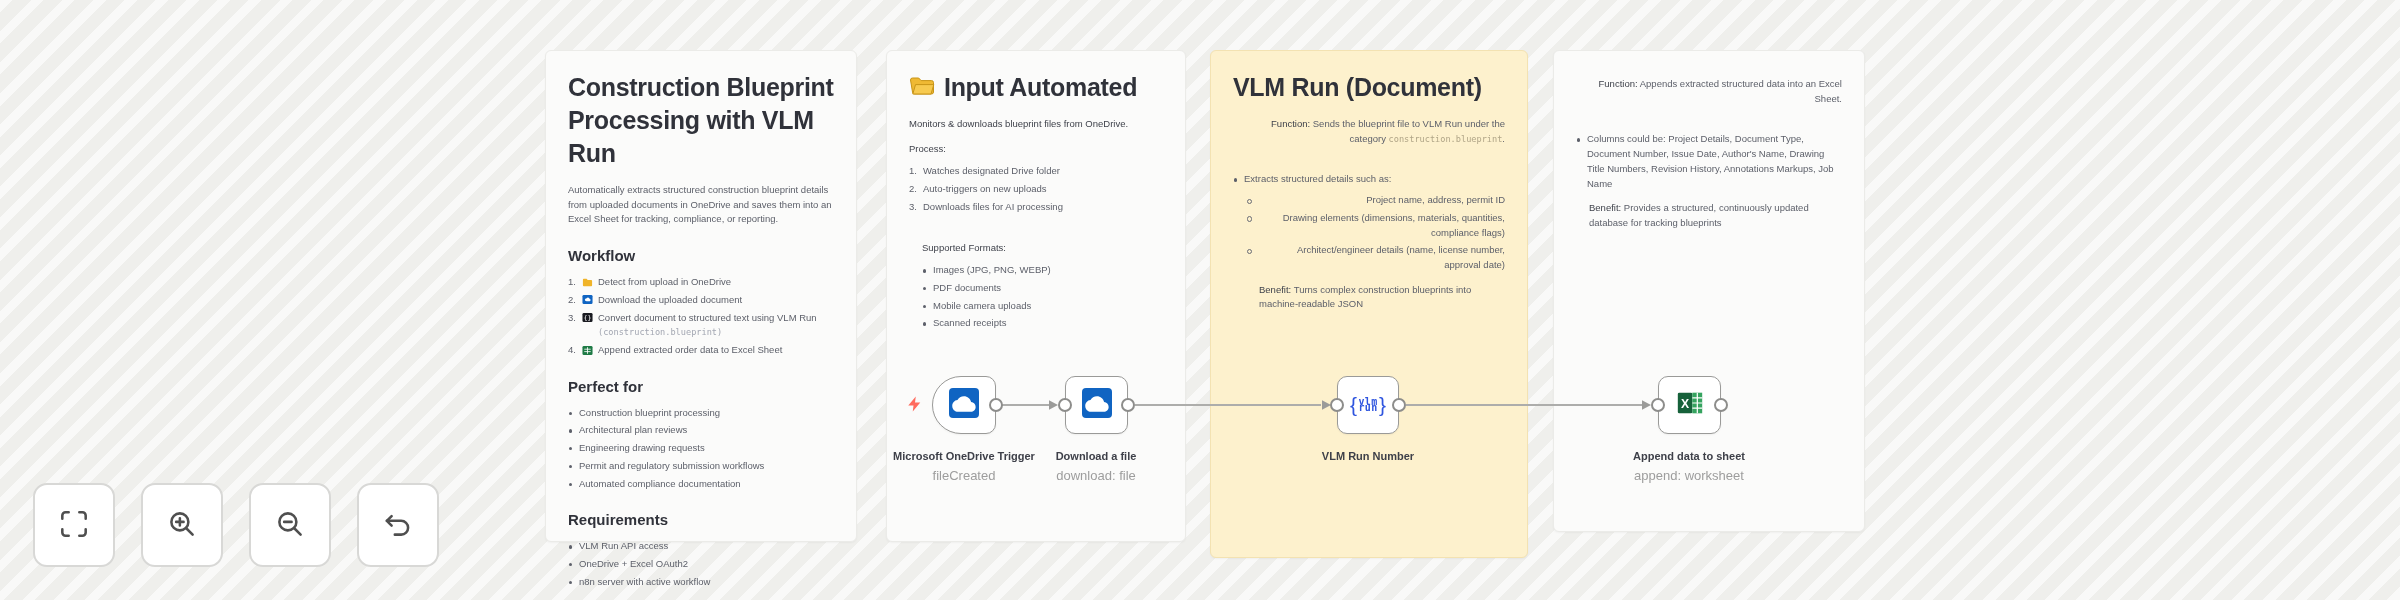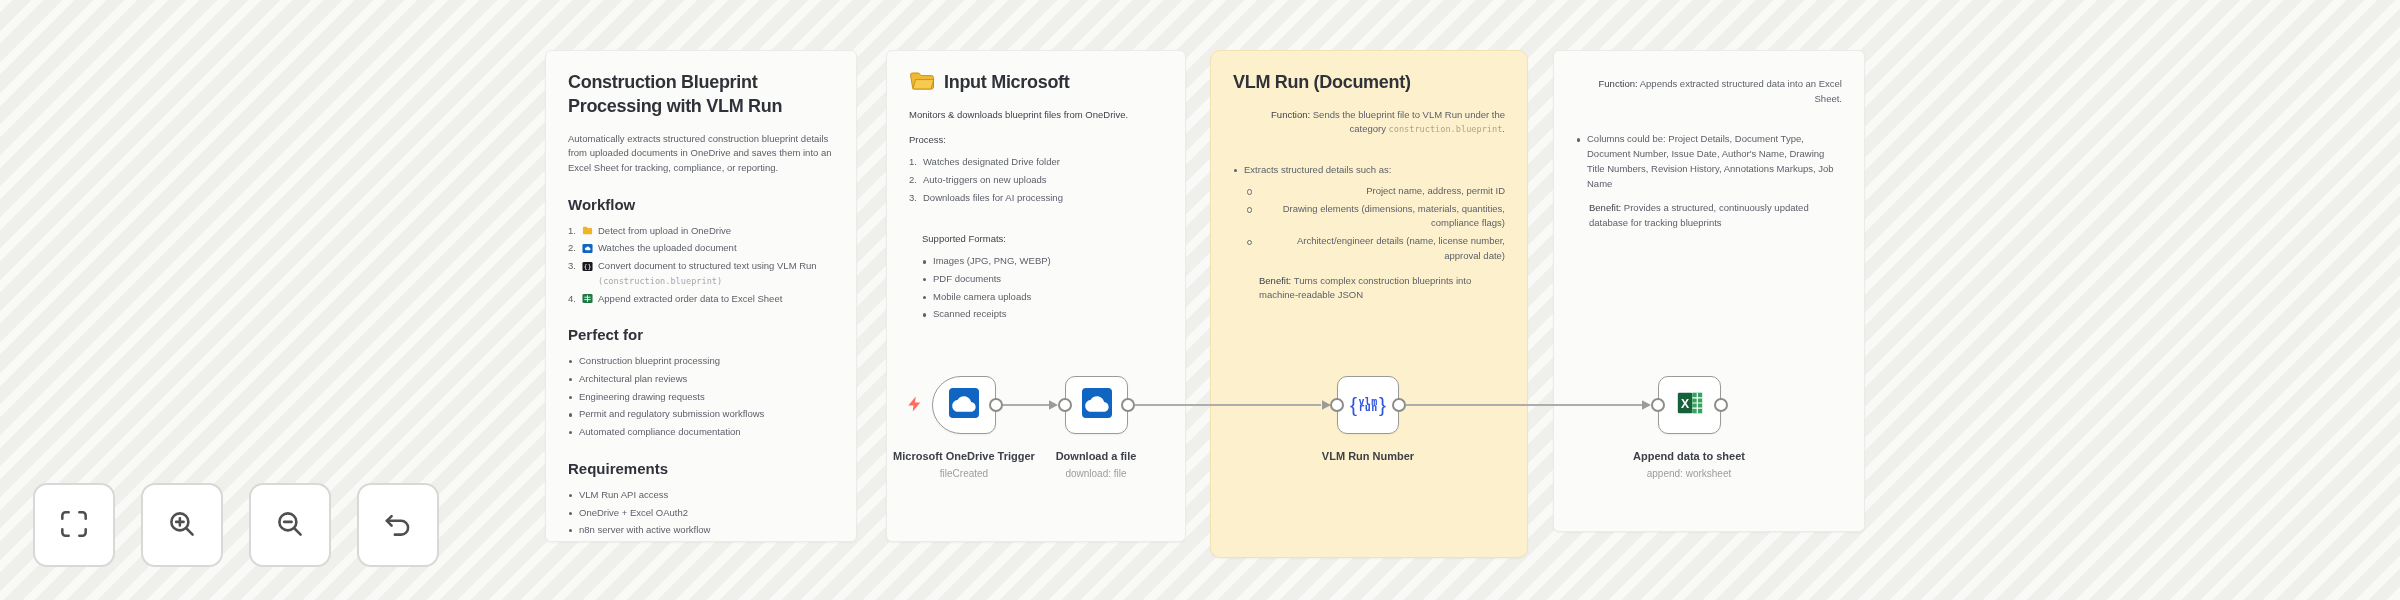--- a/index.html
+++ b/index.html
@@ -23,25 +23,25 @@
     background: #fbfbfa;
     border: 1px solid #ebebe8;
     border-radius: 6px;
     padding: 20px 22px;
     z-index: 1;
     box-shadow: 0 1px 2px rgba(0,0,0,.04);
   }
   .note.yellow { background: #fdf1cd; border-color: #f3e2b2; }
   #note-overview { left:545px; top:50px; width:312px; height:492px; }
   #note-input    { left:886px; top:50px; width:300px; height:492px; }
-  #note-vlm      { left:1210px; top:50px; width:318px; height:508px;border-radius:10px; }
+  #note-vlm      { left:1210px; top:50px; width:318px; height:508px; }
   #note-excel    { left:1553px; top:50px; width:312px; height:482px; }
 
   .note h1 {
-    font-size: 18px; line-height: 1.32; font-weight: 700;
+    font-size: 25px; line-height: 1.32; font-weight: 700;
     color: #30323a; letter-spacing: -0.3px; margin-bottom: 13px;
   }
   .title-row { display:flex; align-items:center; gap:9px; margin-bottom: 13px; }
   .title-row h1 { margin-bottom: 0; }
   .note h2 {
     font-size: 15px; font-weight: 700; color:#30323a;
     margin-top: 20px; margin-bottom: 11px;
   }
   .note p, .note li { font-size: 9.5px; line-height: 1.55; color:#5d606a; }
   .note p { margin-bottom: 8px; }
@@ -85,21 +85,21 @@
   #node2 { left: 1065px; width: 63px; }
   #node3 { left: 1337px; width: 62px; }
   #node4 { left: 1658px; width: 63px; }
 
   .nlabel {
     position: absolute; top: 449px; width: 170px; text-align: center;
     font-size: 11px; font-weight: 700; color: #3e4049; line-height: 1.35;
     z-index: 4;
   }
   .nsub {
-    font-size: 10px; font-weight: 400; color: #9d9d9d; margin-top: 3px;
+    font-size: 13px; font-weight: 400; color: #9d9d9d; margin-top: 3px;
   }
   #nlabel1 { left: 879px; }
   #nlabel2 { left: 1011px; }
   #nlabel3 { left: 1283px; }
   #nlabel4 { left: 1604px; }
 
   .vlm-badge { display:flex; align-items:center; gap:1.5px; color:#2f55df; }
   .vlm-badge .vbrace { font-size:21px; font-weight:400; line-height:1; transform:translateY(-1px); }
   .vlm-badge .vtxt {
     display:flex; flex-direction:column; align-items:center;
@@ -147,21 +147,21 @@
           <svg width="11" height="11" viewBox="0 0 12 12">
               <rect x="0.5" y="1" width="11" height="10" rx="1.5" fill="#1064c2"></rect>
               <g fill="#fff">
                 <circle cx="4.6" cy="6.3" r="1.4"></circle>
                 <circle cx="6.5" cy="5.5" r="1.8"></circle>
                 <circle cx="8.2" cy="6.6" r="1.2"></circle>
                 <rect x="4" y="6" width="4.8" height="1.9" rx="0.9"></rect>
               </g>
             </svg>
         </span>
-        <span class="stx"><span>Watches the uploaded document</span></span>
+        <span class="stx"><span>Download the uploaded document</span></span>
       </li>
       <li class="step">
         <span class="num">3.</span>
         <span class="mi">
           <svg width="11" height="11" viewBox="0 0 12 12">
               <rect x="0.5" y="1" width="11" height="10" rx="1.5" fill="#191a20"></rect>
               <text x="6" y="8.6" font-size="7" fill="#fff" text-anchor="middle" font-family="DejaVu Sans Mono, monospace">{}</text>
             </svg>
         </span>
         <span class="stx"><span>Convert document to structured text using VLM Run </span><span class="code">(construction.blueprint)</span></span>
@@ -198,21 +198,21 @@
   </section>
 
   <section class="note" id="note-input">
     <div class="title-row">
       <span>
         <svg width="26" height="20" viewBox="0 0 26 20">
             <path d="M1.5 4a2 2 0 0 1 2-2h6.2l2.4 2.6h10.4a2 2 0 0 1 2 2V16a2 2 0 0 1-2 2h-17a2 2 0 0 1-2-2z" fill="#efb933" stroke="#c89417" stroke-width="1"></path>
             <path d="M3.8 18 6.5 8.6h18.3L22 18Z" fill="#f7ca4f" stroke="#c89417" stroke-width="1" stroke-linejoin="round"></path>
           </svg>
       </span>
-      <h1>Input Microsoft</h1>
+      <h1>Input Automated</h1>
     </div>
     <p><span class="b">Monitors &amp; downloads blueprint files from OneDrive.</span></p>
     <p class="mt10"><span class="b">Process:</span></p>
     <ol>
       <li class="step">
         <span class="num">1.</span>
         <span class="stx"><span>Watches designated Drive folder</span></span>
       </li>
       <li class="step">
         <span class="num">2.</span>

